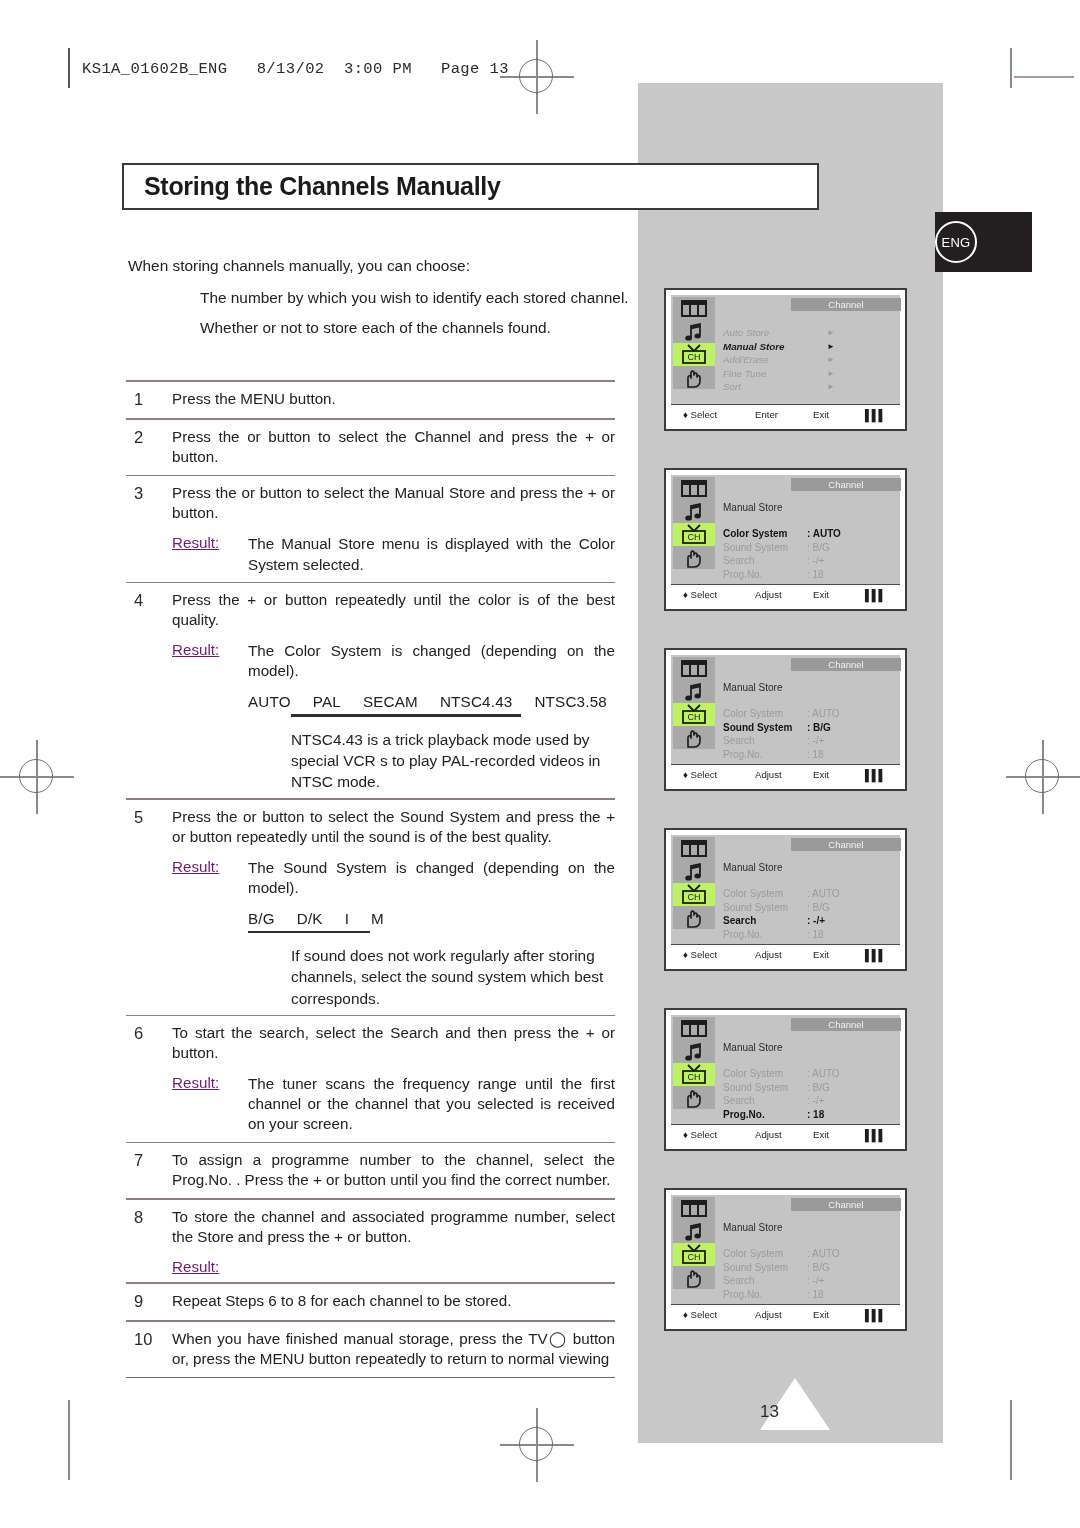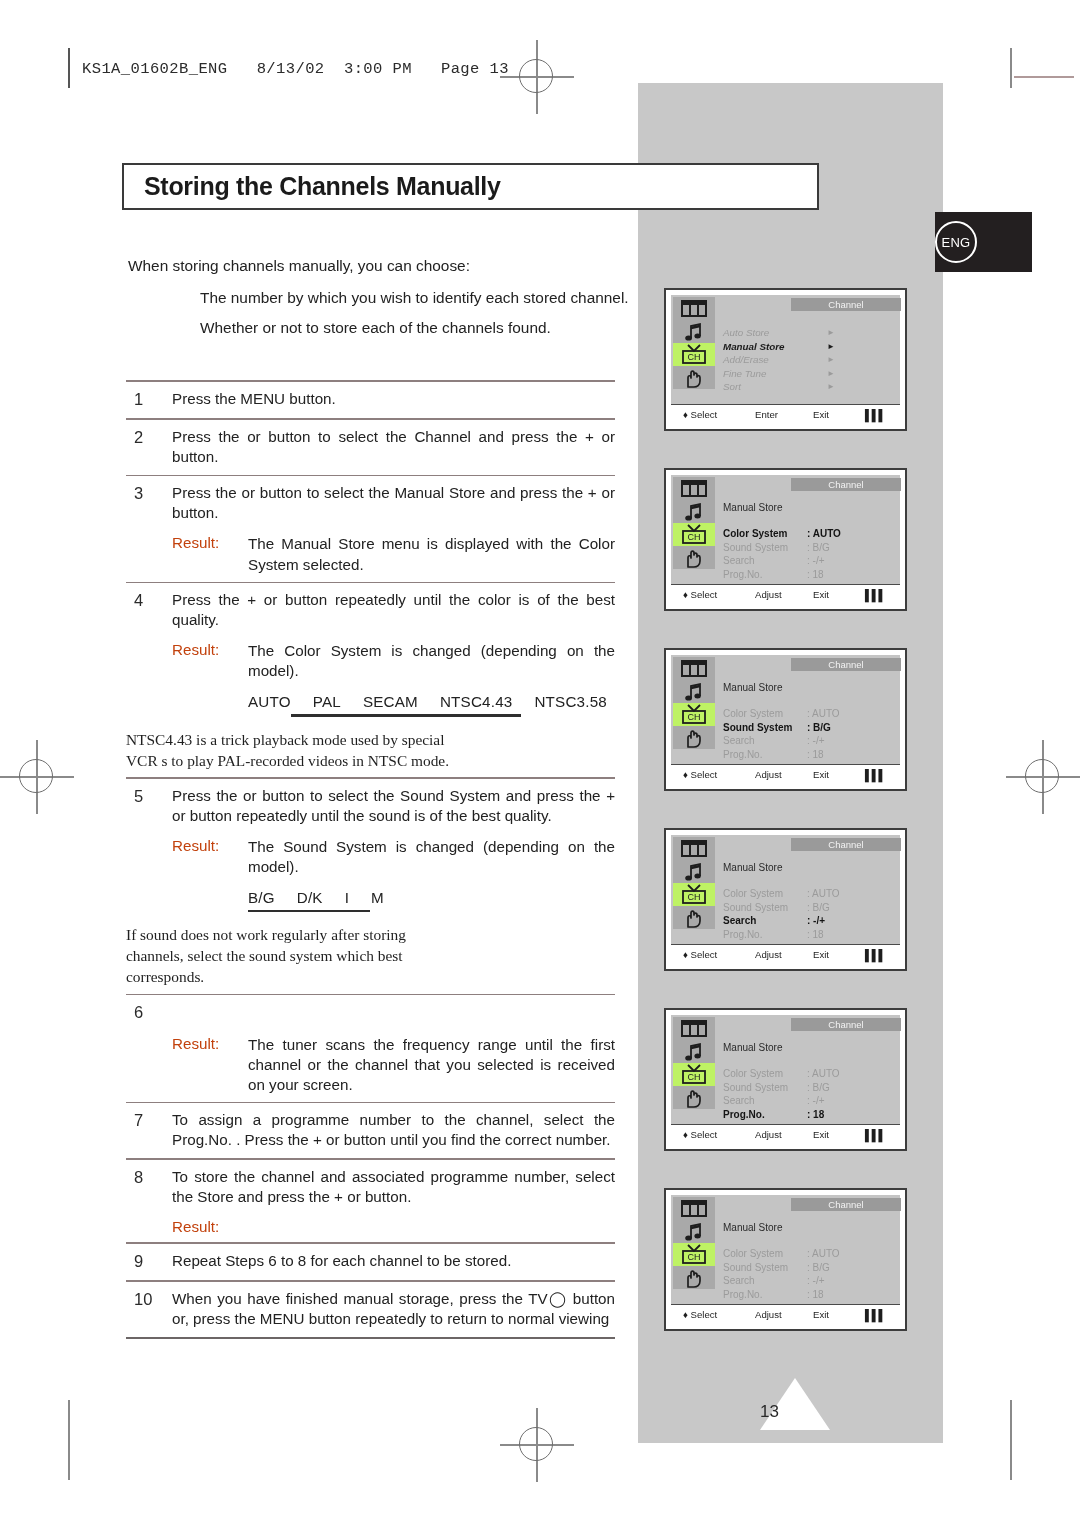--- a/index.html
+++ b/index.html
@@ -183,21 +183,22 @@
     padding: 3px 0 7px 0;
   }
   .result-row .spacer {
     width: 46px;
     flex: 0 0 46px;
   }
   .result-label {
     width: 76px;
     flex: 0 0 76px;
     font-size: 15.2px;
-    color: #c2410c;
+    text-decoration: underline;
+    color: #701a75;
   }
   .result-body {
     flex: 1 1 auto;
     font-size: 15.2px;
     line-height: 1.32;
     color: #222;
     text-align: justify;
   }
   .opt-row {
     padding: 5px 0 2px 122px;
@@ -215,26 +216,26 @@
     height: 2.4px;
     background: #2e2e2e;
     margin-left: 165px;
     width: 230px;
   }
   .note-line.short {
     margin-left: 122px;
     width: 122px;
   }
   .note-text {
+    margin-left: 165px;
     padding-top: 12px;
     font-size: 15.4px;
     line-height: 1.37;
     color: #1f1f1f;
     width: 325px;
-    font-family: Liberation Serif, serif;
   }
 
   
   .osd {
     position: absolute;
     width: 243px;
     height: 143px;
     background: #ffffff;
     border: 2px solid #3d3d3d;
     box-sizing: border-box;
@@ -464,20 +465,21 @@
         <div class="opt-row"><span>B/G</span><span>D/K</span><span>I</span><span>M</span></div>
         <div class="note-block">
           <div class="note-line short"></div>
           <div class="note-text">If sound does not work regularly after storing channels, select the sound system which best corresponds.</div>
         </div>
       </div>
       <div class="rule"></div>
       <div>
         <div class="step">
           <div class="step-num">6</div>
+          <div class="step-body">To start the search, select the  Search  and then press the + or      button.</div>
         </div>
         <div class="result-row">
           <div class="spacer"></div>
           <div class="result-label">Result:</div>
           <div class="result-body">The tuner scans the frequency range until the first channel or the channel that you selected is received on your screen.</div>
         </div>
       </div>
       <div class="rule"></div>
       <div>
         <div class="step">

